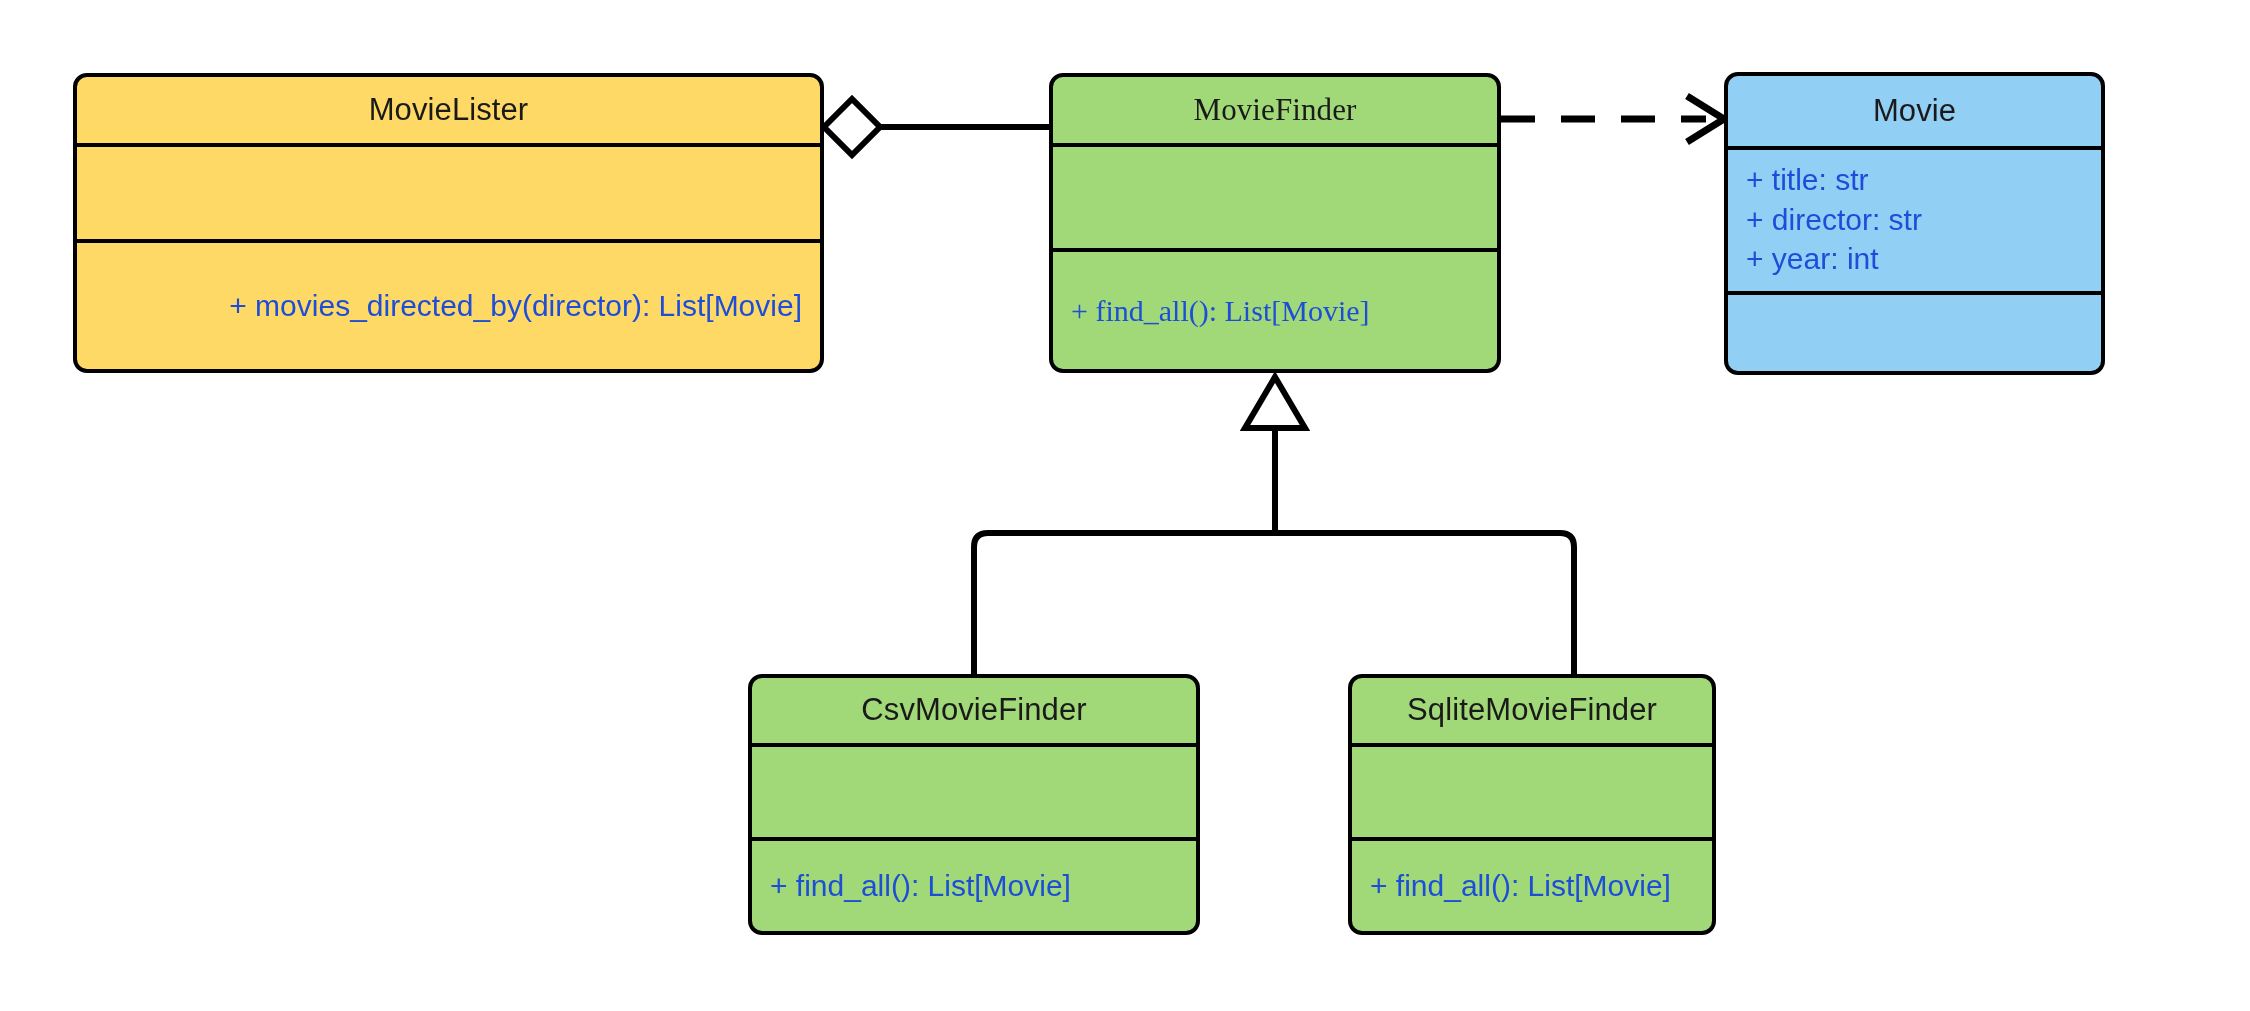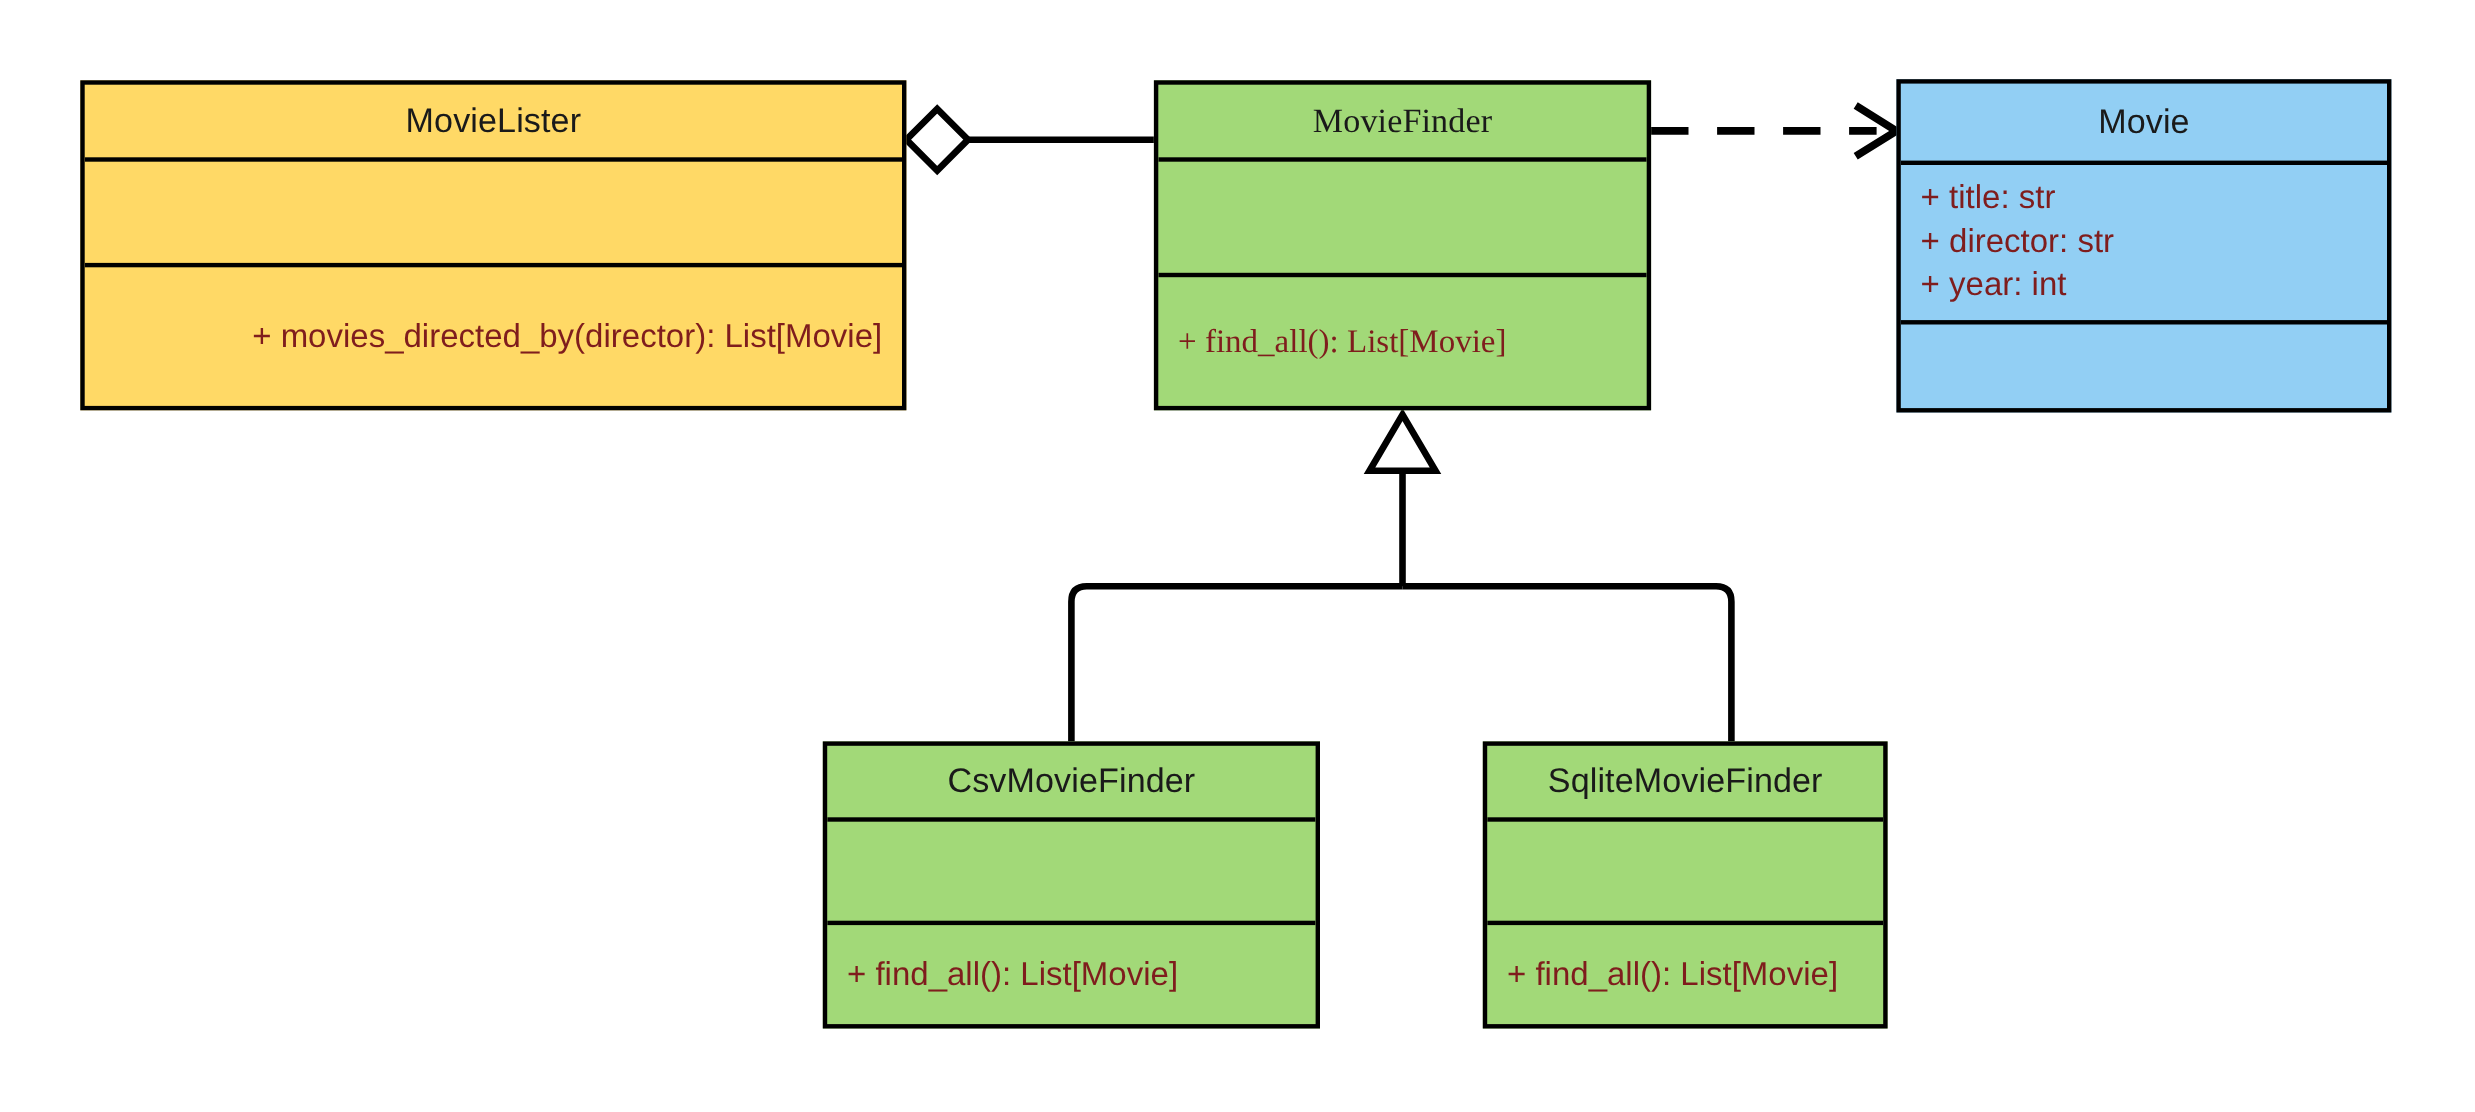--- a/index.html
+++ b/index.html
@@ -24,21 +24,21 @@
     left: 0;
     top: 0;
     width: 2250px;
     height: 1011px;
     pointer-events: none;
   }
   .uml-class {
     position: absolute;
     box-sizing: border-box;
     border: 4px solid #000000;
-    border-radius: 0;
+    border-radius: 14px;
     overflow: hidden;
     display: flex;
     flex-direction: column;
   }
   .cls-name {
     box-sizing: border-box;
     display: flex;
     align-items: center;
     justify-content: center;
     font-size: 31px;
@@ -52,21 +52,21 @@
     background: #000000;
     flex: 0 0 4px;
   }
   .cls-compartment {
     box-sizing: border-box;
     padding: 0 18px;
     display: flex;
     flex-direction: column;
     justify-content: center;
     font-size: 30px;
-    color: #7f1d1d;
+    color: #1d4ed8;
   }
   .cls-compartment.empty {
     padding: 0;
   }
   .member {
     line-height: 1.32;
     white-space: nowrap;
   }
   .fill-yellow { background: #ffd966; }
   .fill-green  { background: #a2d978; }
@@ -114,21 +114,21 @@
   <div class="uml-class fill-green" style="left:1049px; top:73px; width:452px; height:300px;font-family:Liberation Serif, serif;">
     <div class="cls-name" style="height:66px;">MovieFinder</div>
     <div class="cls-sep"></div>
     <div class="cls-compartment empty" style="height:101px;"></div>
     <div class="cls-sep"></div>
     <div class="cls-compartment" style="flex:1 1 auto;">
       <div class="member">+ find_all(): List[Movie]</div>
     </div>
   </div>
 
-  <div class="uml-class fill-blue" style="left:1724px; top:72px; width:450px; height:303px;">
+  <div class="uml-class fill-blue" style="left:1724px; top:72px; width:381px; height:303px;">
     <div class="cls-name" style="height:70px;">Movie</div>
     <div class="cls-sep"></div>
     <div class="cls-compartment" style="height:141px; justify-content:flex-start; padding-top:10px;">
       <div class="member">+ title: str</div>
       <div class="member">+ director: str</div>
       <div class="member">+ year: int</div>
     </div>
     <div class="cls-sep"></div>
     <div class="cls-compartment empty" style="flex:1 1 auto;"></div>
   </div>

